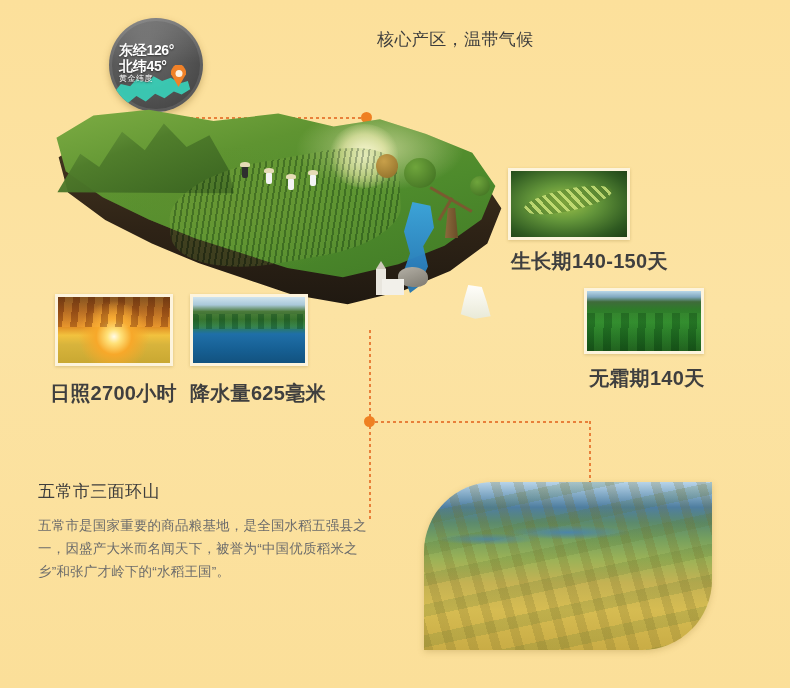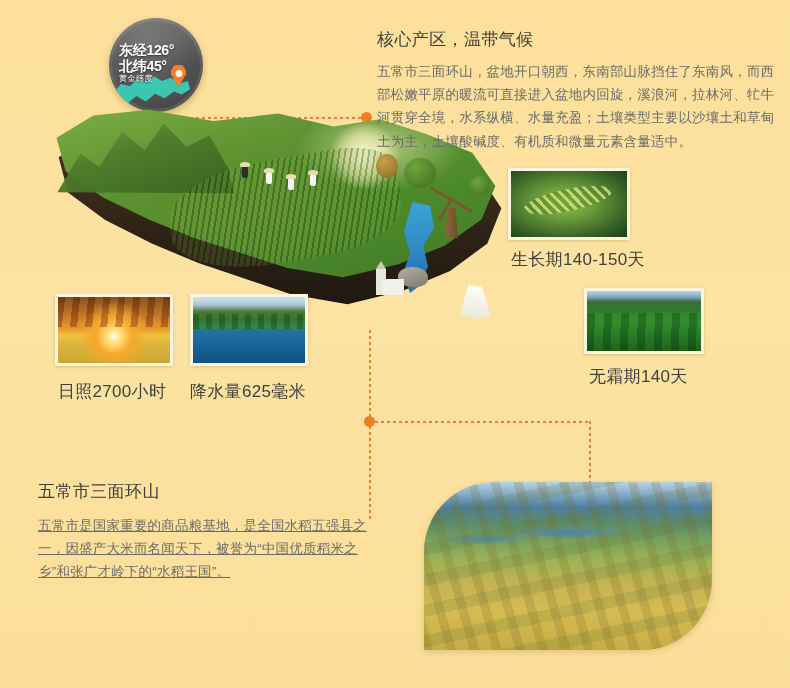--- a/index.html
+++ b/index.html
@@ -193,33 +193,33 @@
     font-size: 17px; font-weight: normal; color: #3d3d3d; letter-spacing: .4px;
   }
   .para {
     font-size: 13.5px; color: #6b6b6b; line-height: 1.72; letter-spacing: .2px;
   }
 
   .climate-block { position: absolute; left: 377px; top: 28px; width: 400px; }
   .climate-block .para { margin-top: 9px; }
 
   .origin-block { position: absolute; left: 38px; top: 480px; width: 330px; }
-  .origin-block .para { margin-top: 11px; text-decoration: underline; }
+  .origin-block .para { margin-top: 11px; }
 
   
   .photo {
     position: absolute;
     border: 3px solid #fdf4dd;
     box-shadow: 0 1px 3px rgba(140,110,40,.28);
     overflow: hidden;
     background: #cfcfcf;
   }
   .caption {
     position: absolute;
-    font-size: 17px; font-weight: normal; color: #3f3f3f; letter-spacing: .3px;
+    font-size: 20px; font-weight: bold; color: #3f3f3f; letter-spacing: .3px;
     white-space: nowrap;
   }
 
   
   .p-sun { left: 55px; top: 294px; width: 118px; height: 72px; }
   .p-sun .art {
     width: 100%; height: 100%;
     background:
       radial-gradient(circle at 50% 60%, #fffbe8 0%, #ffe27a 10%, #f7a82a 26%, rgba(247,168,42,0) 52%),
       linear-gradient(180deg, #6b3d14 0%, #a85c18 22%, #e08a22 44%,
@@ -288,21 +288,21 @@
   }
   .p-aerial .rivers {
     position: absolute; inset: 0;
     background:
       radial-gradient(ellipse 90px 10px at 50% 30%, rgba(70,130,180,.85), rgba(70,130,180,0) 70%),
       radial-gradient(ellipse 70px 8px at 22% 34%, rgba(70,130,180,.7), rgba(70,130,180,0) 72%),
       repeating-linear-gradient(74deg, rgba(120,110,40,.22) 0 9px, rgba(0,0,0,0) 9px 22px),
       repeating-linear-gradient(168deg, rgba(90,120,50,.18) 0 12px, rgba(0,0,0,0) 12px 30px);
   }
 
-  .cap-sun   { left: 58px;  top: 380px; text-align: center; }
+  .cap-sun   { left: 50px;  top: 380px; text-align: center; }
   .cap-lake  { left: 190px; top: 380px; }
   .cap-rice  { left: 511px; top: 248px; }
   .cap-grass { left: 589px; top: 365px; }
 </style>
 </head>
 <body>
 
 <div class="page">
 
   <div class="conn vert" style="left:154px; top:118px; height:60px;"></div>
@@ -352,21 +352,20 @@
       <div class="blade b3"></div>
     </div>
     <div class="farmer f1"></div>
     <div class="farmer f2"></div>
     <div class="farmer f3"></div>
     <div class="farmer f4"></div>
   </div>
 
   <div class="climate-block">
     <div class="head">核心产区，温带气候</div>
-    <div class="para">五常市三面环山，盆地开口朝西，东南部山脉挡住了东南风，而西部松嫩平原的暖流可直接进入盆地内回旋，溪浪河，拉林河、牤牛河贯穿全境，水系纵横、水量充盈；土壤类型主要以沙壤土和草甸土为主，土壤酸碱度、有机质和微量元素含量适中。</div>
   </div>
 
   <div class="photo p-sun">
     <div class="art"></div>
   </div>
   <div class="caption cap-sun">日照2700小时</div>
 
   <div class="photo p-lake">
     <div class="art"></div>
   </div>

